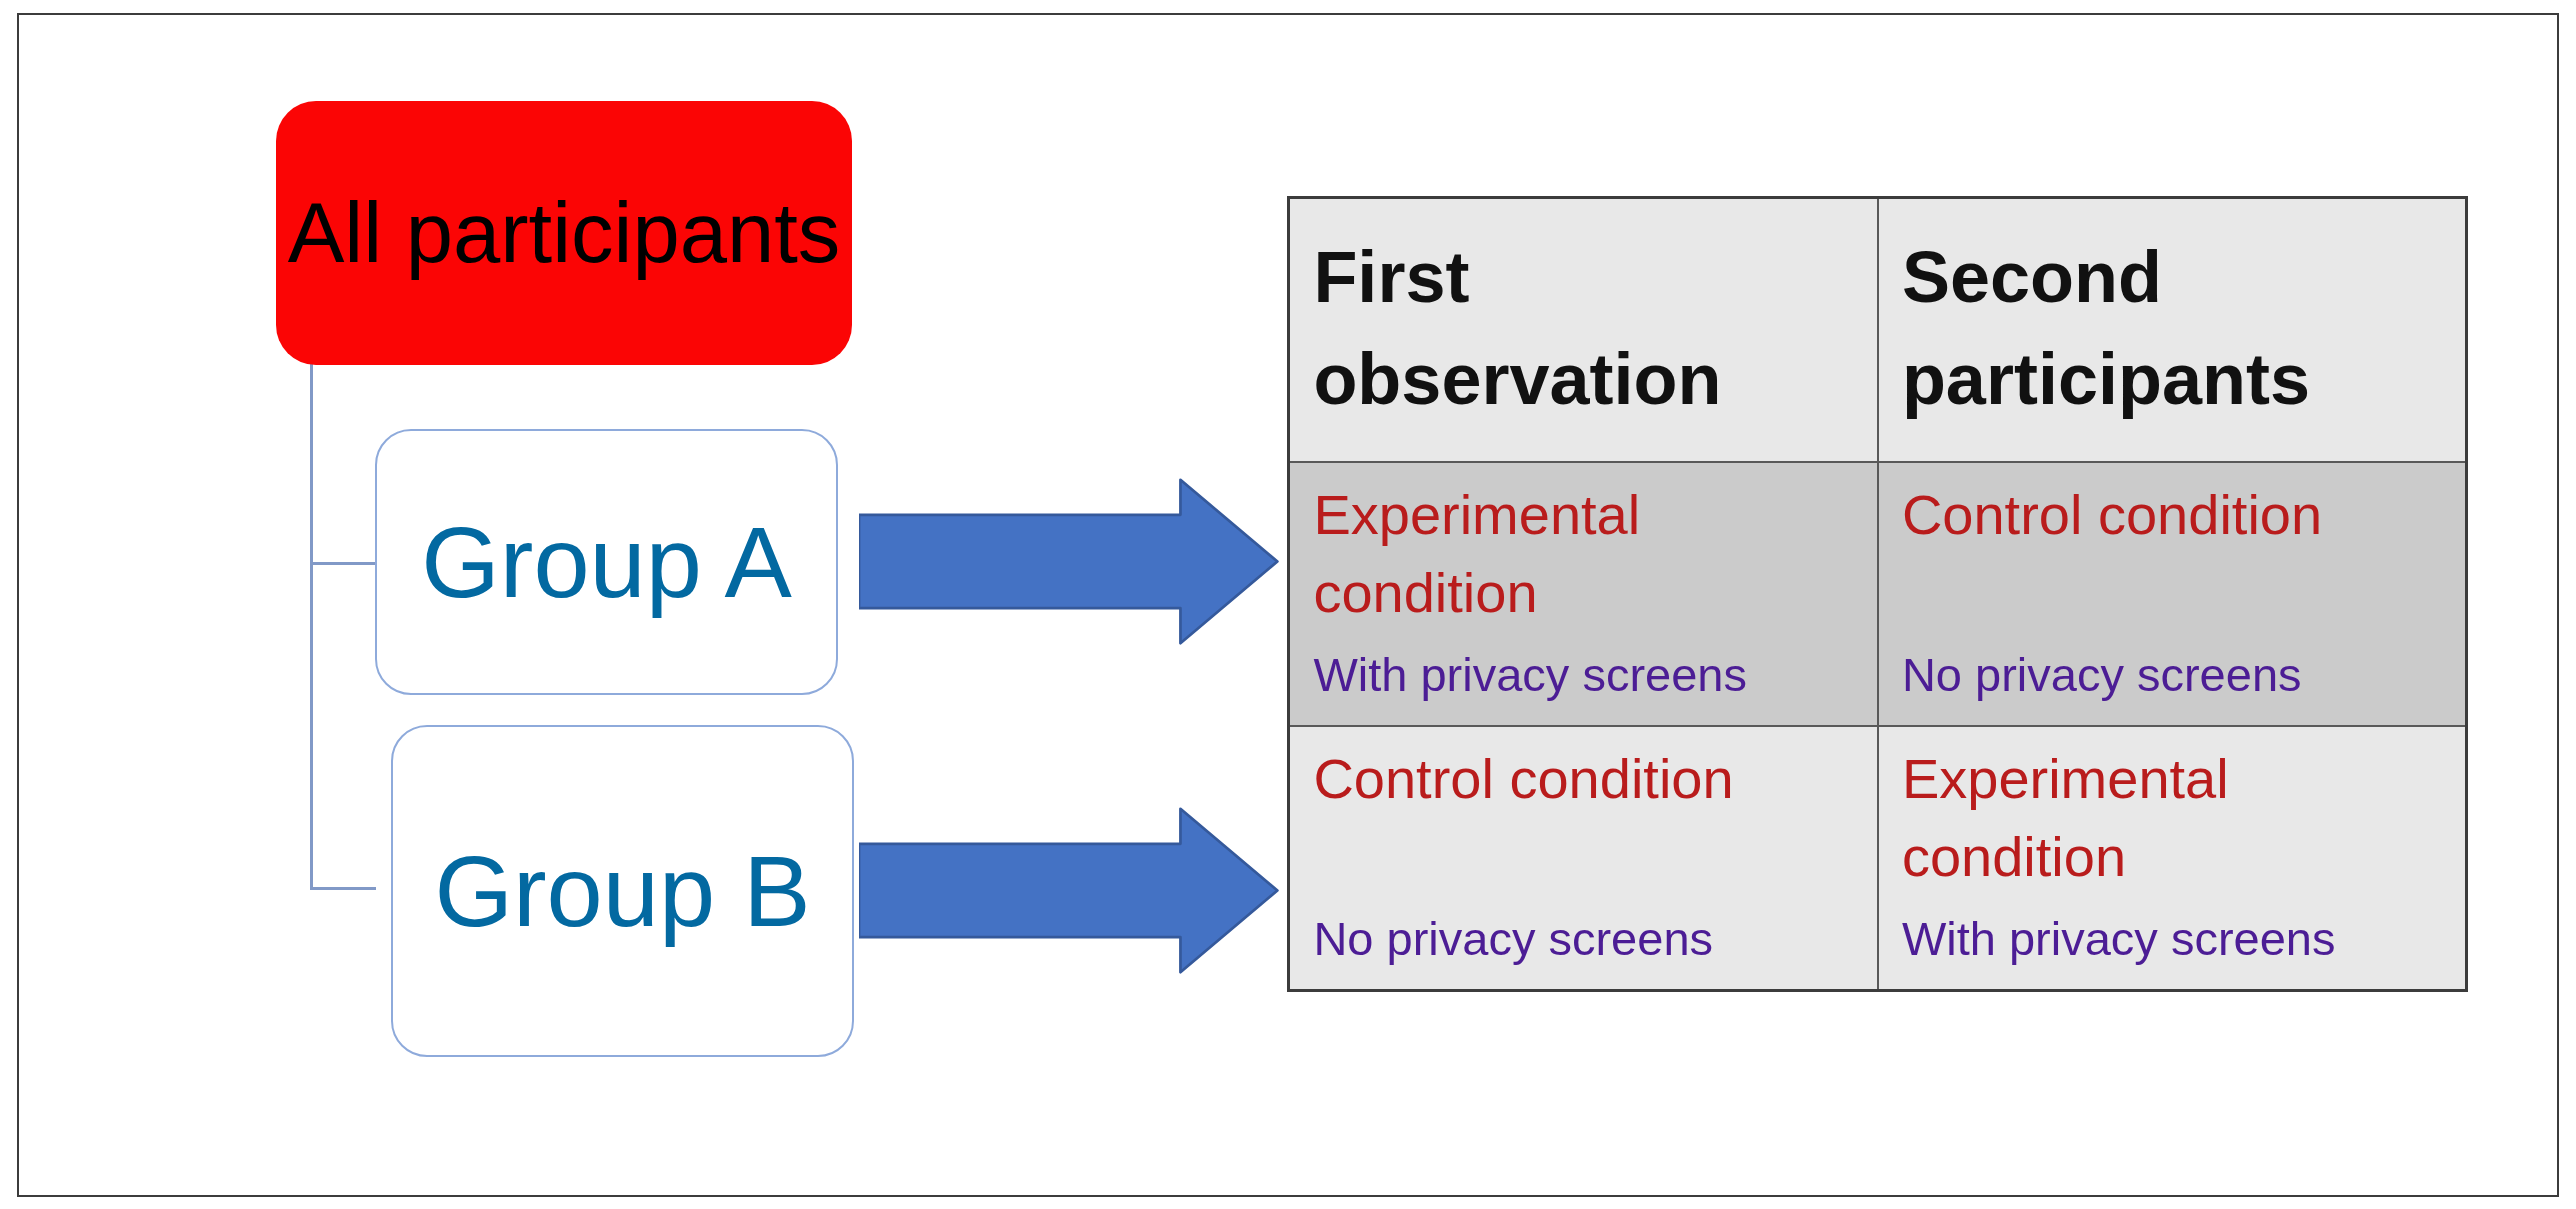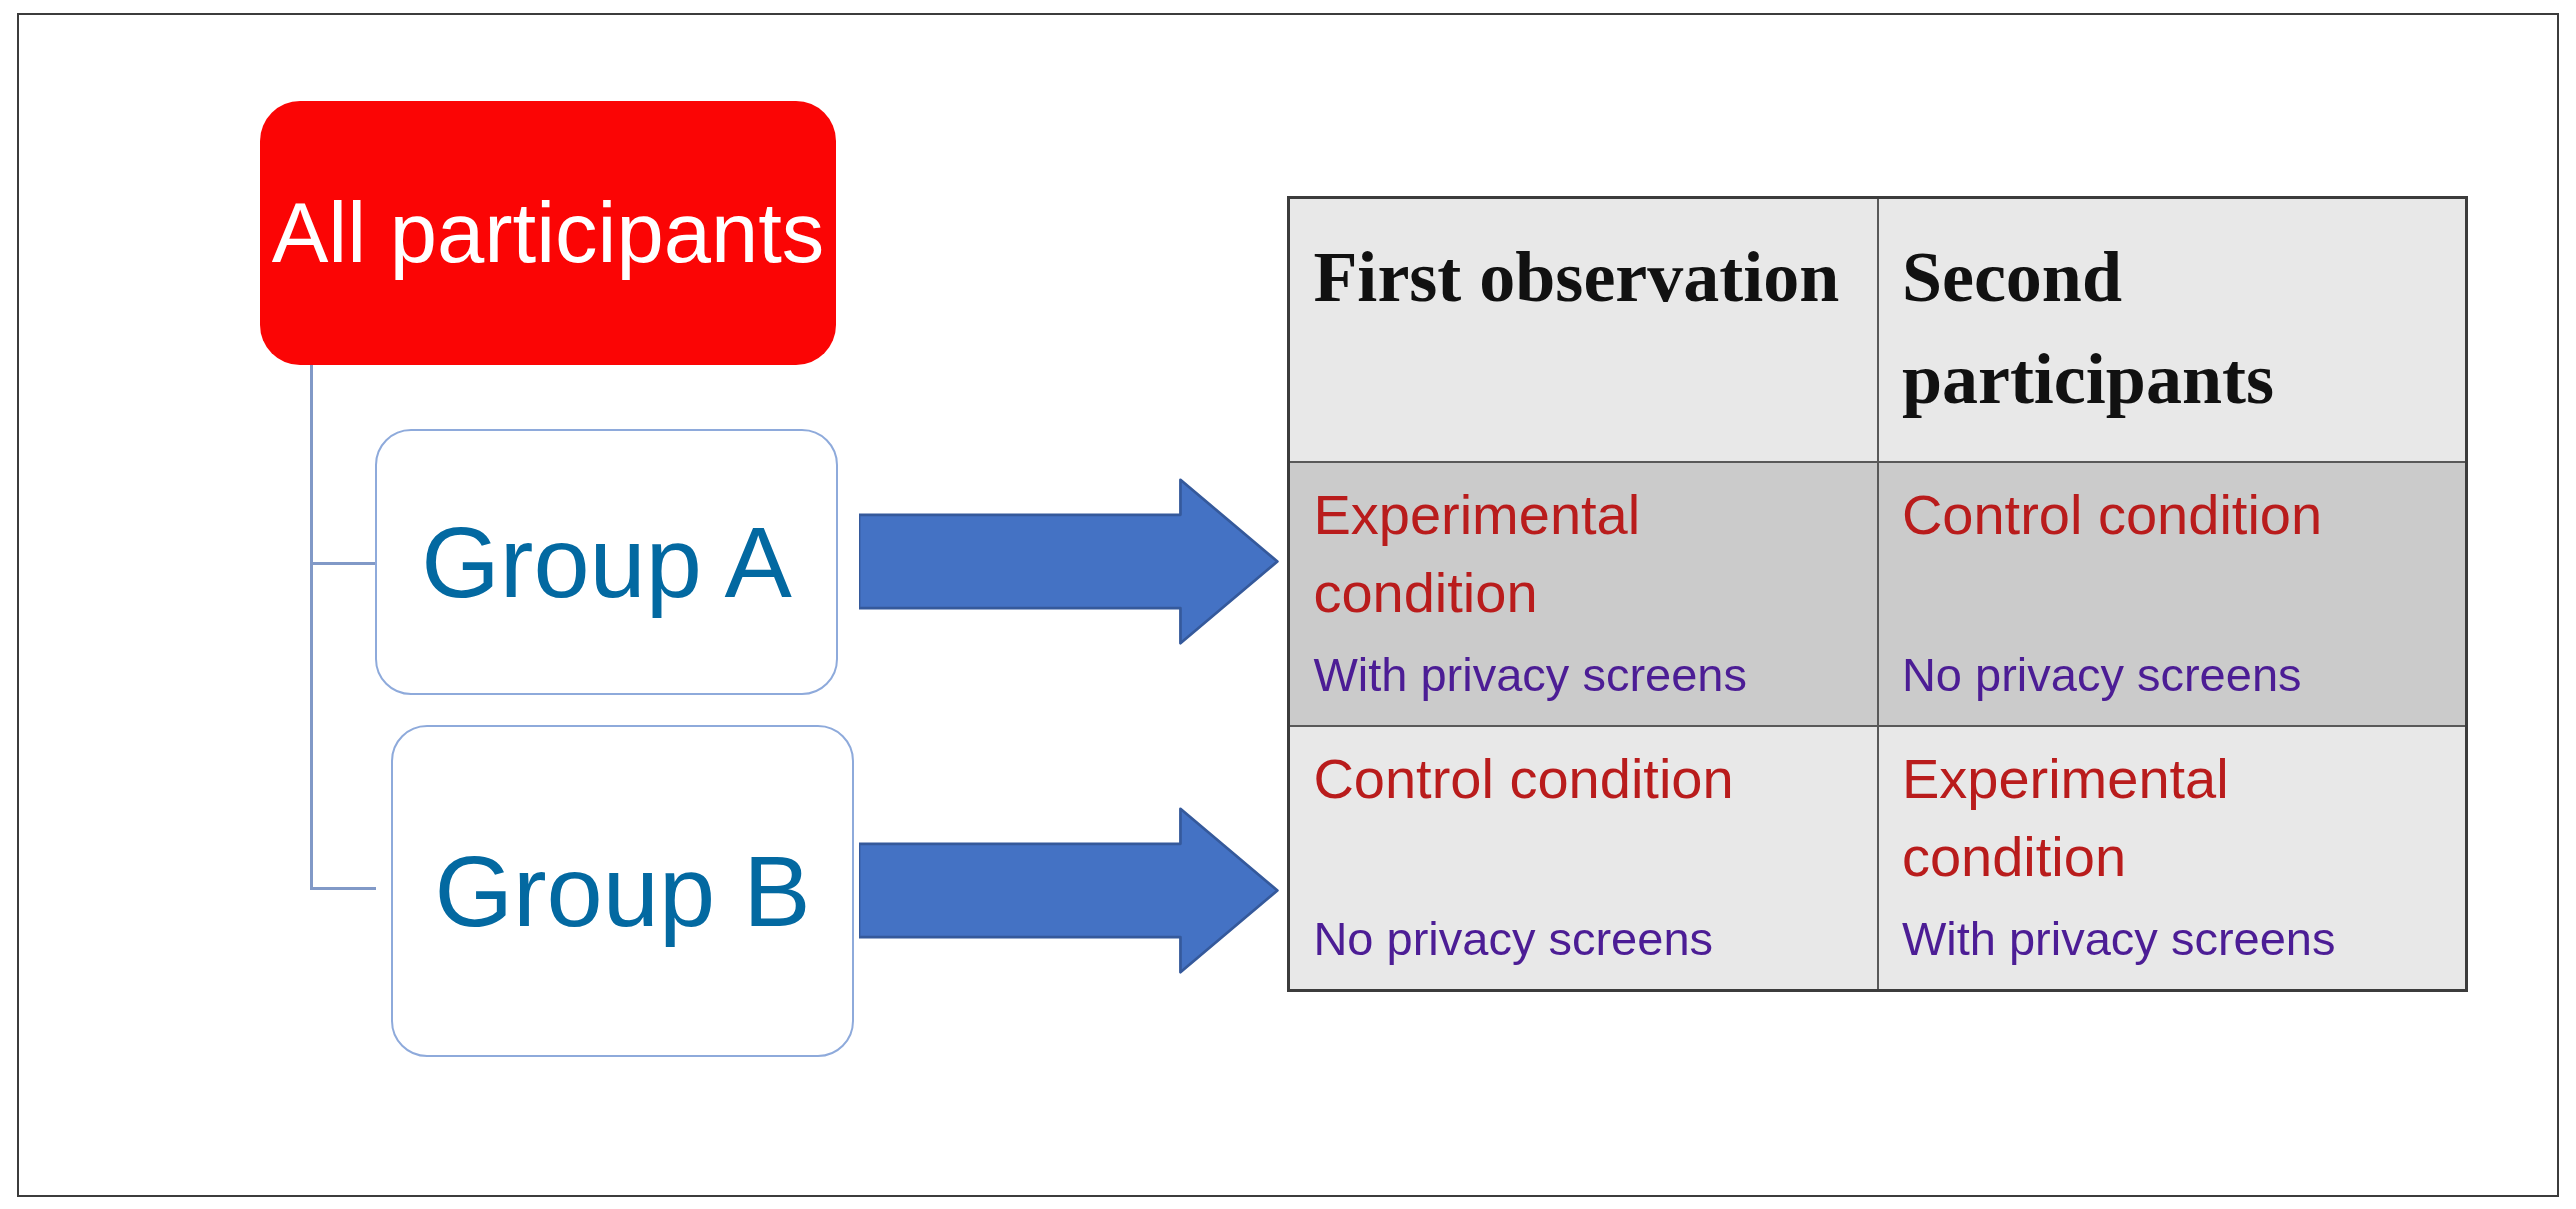--- a/index.html
+++ b/index.html
@@ -13,26 +13,26 @@
   }
   
   .frame {
     position: absolute;
     left: 17px; top: 12.6px; right: 17px; bottom: 12.6px;
     border: 2.7px solid #3c3c3c;
   }
   
   .root-box {
     position: absolute;
-    left: 260px; top: 101px; width: 576px; height: 264px;
+    left: 276px; top: 101px; width: 576px; height: 264px;
     background: #fb0505;
     border-radius: 40px;
     display: flex; align-items: center; justify-content: center;
     text-align: center;
-    color: #ffffff;
+    color: #000000;
     font-size: 85px; line-height: 112px;
     padding: 0 11px; box-sizing: border-box;
   }
   .group-box {
     position: absolute;
     left: 375px; width: 463px; height: 266px;
     background: #ffffff;
     border: 2.7px solid #8eaadb;
     border-radius: 36px;
     display: flex; align-items: center; justify-content: center;
@@ -68,21 +68,21 @@
     height: 262px; box-sizing: border-box;
     padding: 12.6px 23.4px 23.4px 23.4px;
   }
   tr.hdr .cell { padding-top: 27px; }
   tr.hdr td { background: #e8e8e8; }
   tr.row-a td { background: #cbcbcb; }
   tr.row-b td { background: #e8e8e8; }
   .hdr-label {
     font-weight: bold;
     color: #111111;
-    font-size: 72px; line-height: 102px; font-family: Liberation Serif, serif;
+    font-size: 72px; line-height: 102px;
   }
   .cond {
     color: #b91c1c;
     font-size: 56px; line-height: 78px;
   }
   .privacy {
     margin-top: auto;
     color: #4c1d95;
     font-size: 47px; line-height: 54px;
   }

